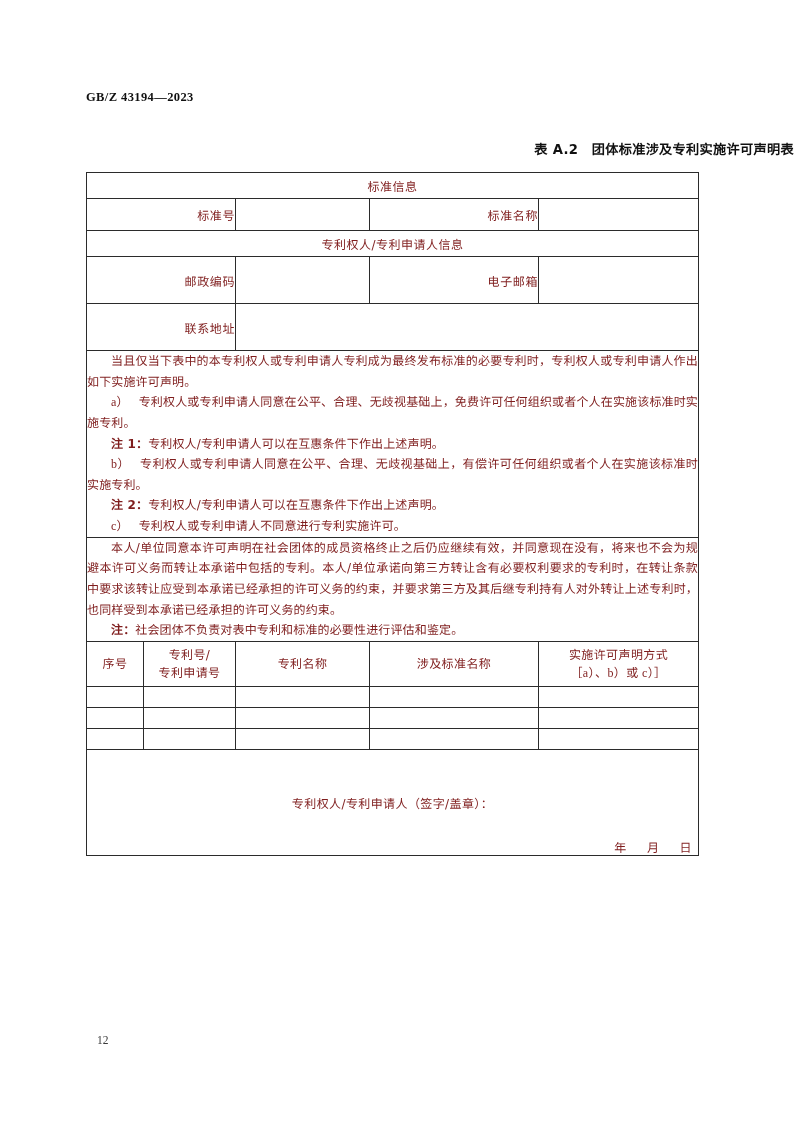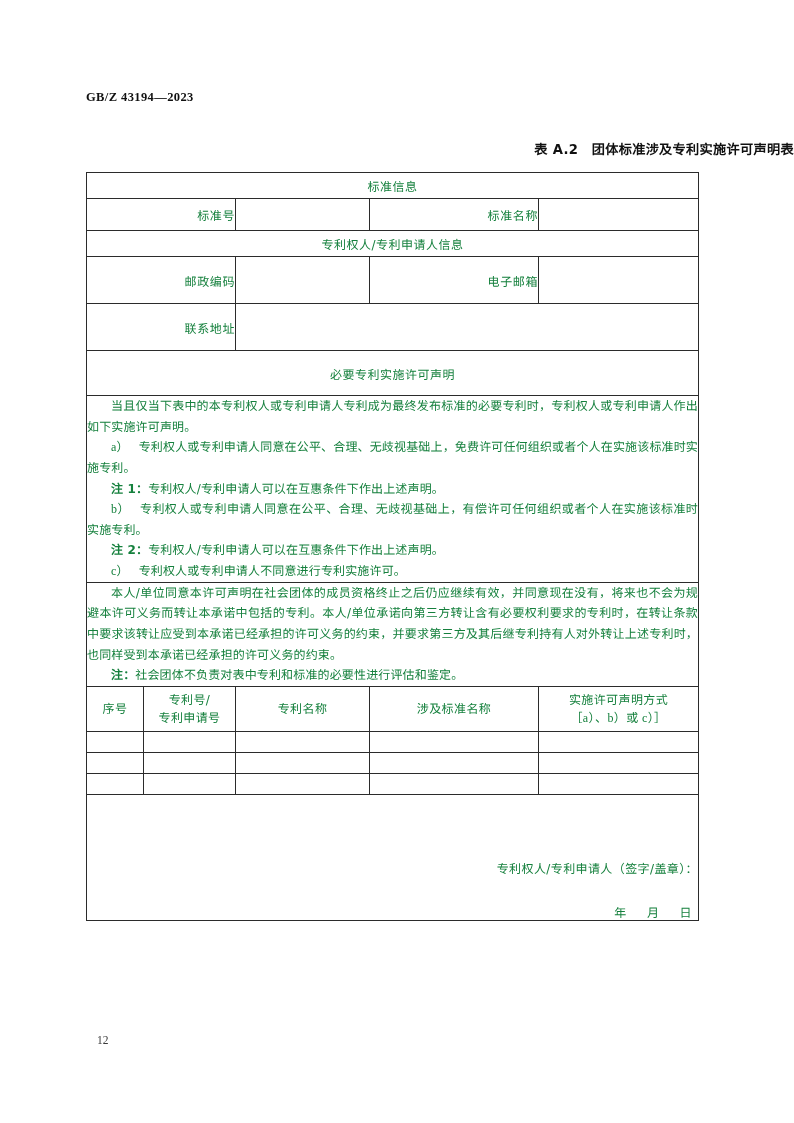--- a/index.html
+++ b/index.html
@@ -63,21 +63,21 @@
     border-collapse: collapse;
     width: 612px;
     table-layout: fixed;
   }
   table.form td {
     border: 1px solid #2b2b2b;
     padding: 0;
     vertical-align: middle;
     font-family: "DejaVu Sans", "Liberation Sans", sans-serif;
     font-size: 12px;
-    color: #15803d;
+    color: #7f1d1d;
   }
 
   .band {
     text-align: center;
     height: 25px;
     font-weight: normal;
     letter-spacing: 0.5px;
   }
   .lbl {
     text-align: right;
@@ -141,24 +141,24 @@
   }
 
   
   td.sign {
     height: 100px;
     padding: 0 22px 0 0;
     vertical-align: top;
     position: relative;
   }
   .sign-line {
-    text-align: right;
+    text-align: center;
     font-size: 12px;
     letter-spacing: 0.4px;
-    margin-top: 64px;
+    margin-top: 44px;
   }
   .date-line {
     text-align: right;
     font-size: 12px;
     letter-spacing: 0.4px;
     margin-top: 27px;
     padding-right: 6px;
   }
   .date-line span { margin-left: 16px; }
 
@@ -215,23 +215,20 @@
         <td class="blank h46"></td>
         <td class="lbl h46" colspan="2">电子邮箱</td>
         <td class="blank h46"></td>
       </tr>
 
       <tr>
         <td class="lbl h46" colspan="2">联系地址</td>
         <td class="blank h46" colspan="4"></td>
       </tr>
 
-      <tr>
-        <td class="band" colspan="6" style="height:44px;">必要专利实施许可声明</td>
-      </tr>
 
       <tr>
         <td class="prose" colspan="6">
           <p class="p-indent">当且仅当下表中的本专利权人或专利申请人专利成为最终发布标准的必要专利时，专利权人或专利申请人作出如下实施许可声明。</p>
           <p class="p-item">
             <span class="mk">a）</span><span>专利权人或专利申请人同意在公平、合理、无歧视基础上，免费许可任何组织或者个人在实施该标准时实施专利。</span>
           </p>
           <p class="p-note">
             <b>注 1：</b><span>专利权人/专利申请人可以在互惠条件下作出上述声明。</span>
           </p>

